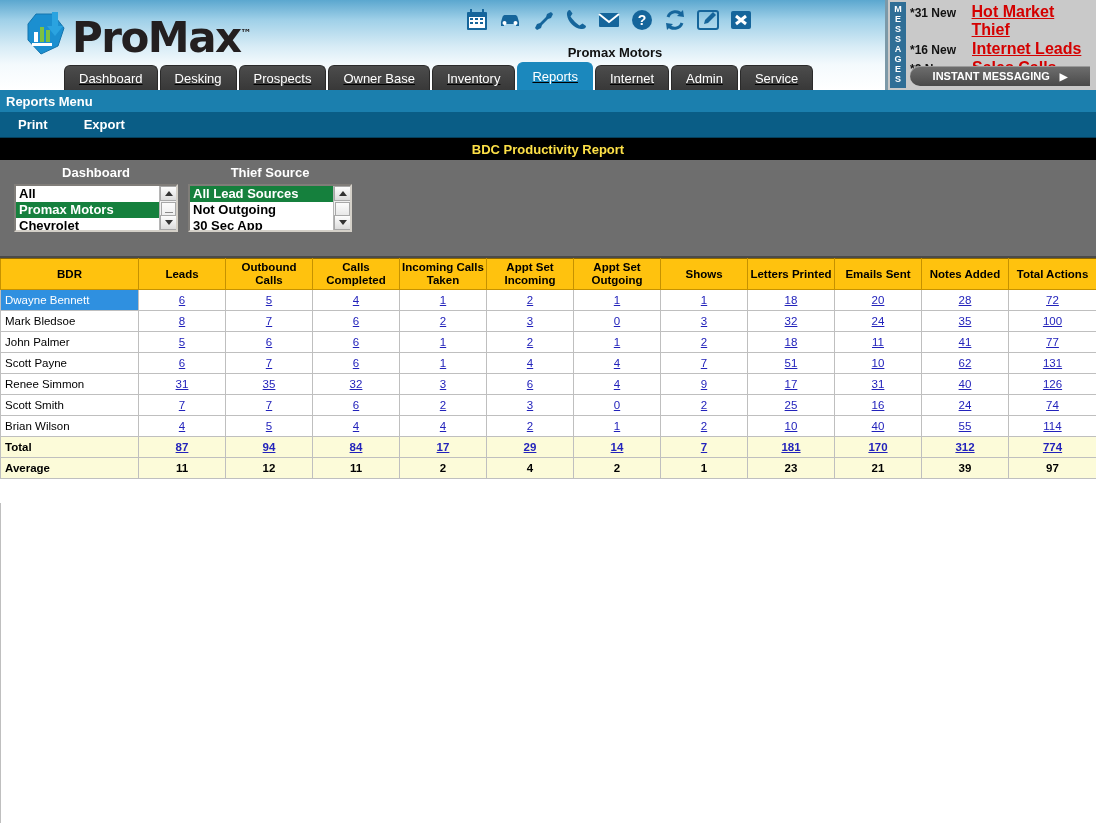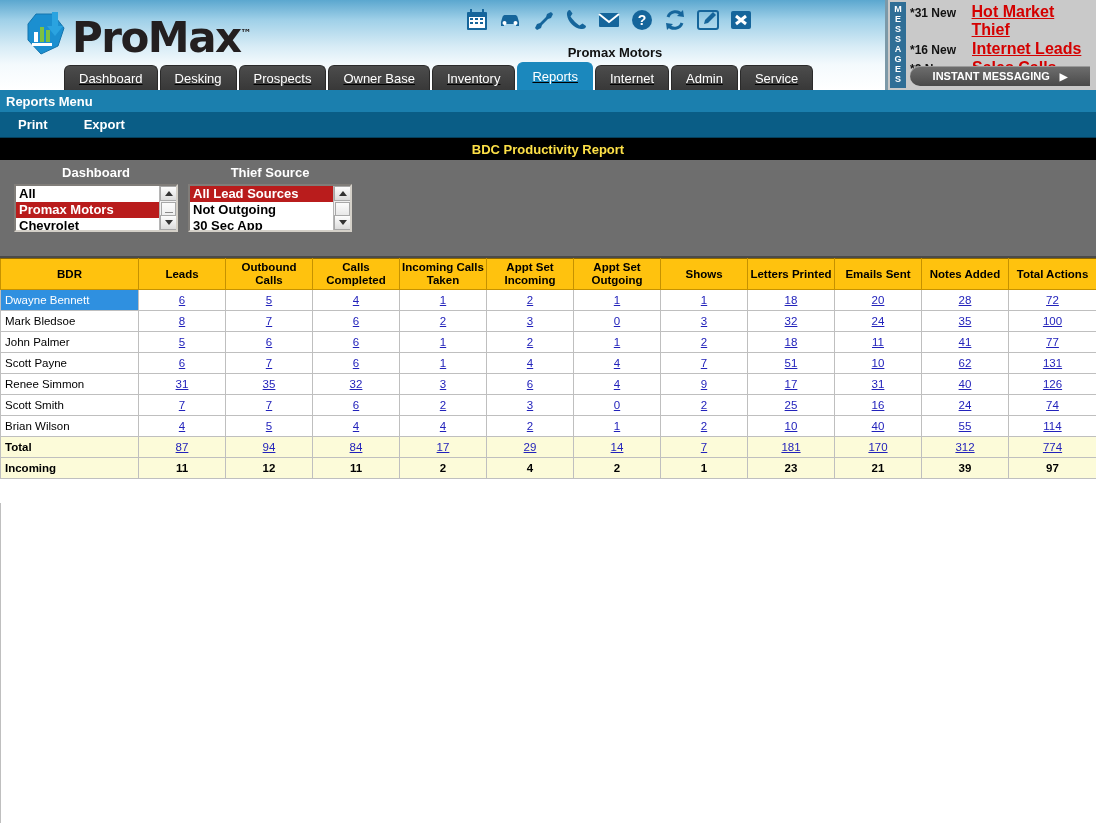--- a/index.html
+++ b/index.html
@@ -105,21 +105,21 @@
   }
   .listbox{
     position:absolute;background:#fff;border:2px inset #d4d0c8;
     box-sizing:border-box;overflow:hidden;
   }
   .lb-inner{position:absolute;left:0;top:0;right:17px;bottom:0;overflow:hidden;}
   .lb-item{
     font-size:13px;font-weight:bold;padding:0 3px;height:16px;line-height:16px;
     white-space:nowrap;cursor:pointer;color:#000;
   }
-  .lb-item.sel{background:#b91c1c;color:#fff;}
+  .lb-item.sel{background:#15803d;color:#fff;}
   .sbar{
     position:absolute;right:0;top:0;width:17px;bottom:0;
     background:#f0f0f0;border-left:1px solid #b5b5b5;box-sizing:border-box;
   }
   .sb-btn{
     width:17px;height:15px;background:linear-gradient(to bottom,#fdfdfd,#dcdcdc);
     border:1px solid #a8a8a8;box-sizing:border-box;
     display:flex;align-items:center;justify-content:center;cursor:pointer;
   }
   .sb-btn.bottom{position:absolute;bottom:0;left:0;}
@@ -194,21 +194,21 @@
   table.rpt th.bdrcol{text-align:center;}
   table.rpt td{
     border:1px solid #bfbfbf;font-size:11.5px;height:21px;
     text-align:center;box-sizing:border-box;background:#fff;padding:0;
   }
   table.rpt td.name{text-align:left;padding-left:4px;font-size:11.5px;}
   table.rpt tr.sel td.name{background:#2f90e0;color:#fff;}
   table.rpt td a{color:#2222bb;text-decoration:underline;cursor:pointer;}
   table.rpt tr.total td{background:#fcfbd9;font-weight:bold;}
   table.rpt tr.total td.name{background:#fcfbd9;}
-  table.rpt tr.total td a{color:#2222bb;font-weight:normal;}
+  table.rpt tr.total td a{color:#2222bb;font-weight:bold;}
   table.rpt tr.avg td{background:#fcfbd9;font-weight:bold;color:#000;}
   .left-rule{position:absolute;left:0;top:258px;width:1px;background:#bfbfbf;}
 </style>
 </head>
 <body>
 
 <div id="app">
 
   <div class="topbar">
 
@@ -554,21 +554,21 @@
           <td><a>17</a></td>
           <td><a>29</a></td>
           <td><a>14</a></td>
           <td><a>7</a></td>
           <td><a>181</a></td>
           <td><a>170</a></td>
           <td><a>312</a></td>
           <td><a>774</a></td>
         </tr>
         <tr class="avg">
-          <td class="name">Incoming</td>
+          <td class="name">Average</td>
           <td>11</td>
           <td>12</td>
           <td>11</td>
           <td>2</td>
           <td>4</td>
           <td>2</td>
           <td>1</td>
           <td>23</td>
           <td>21</td>
           <td>39</td>

